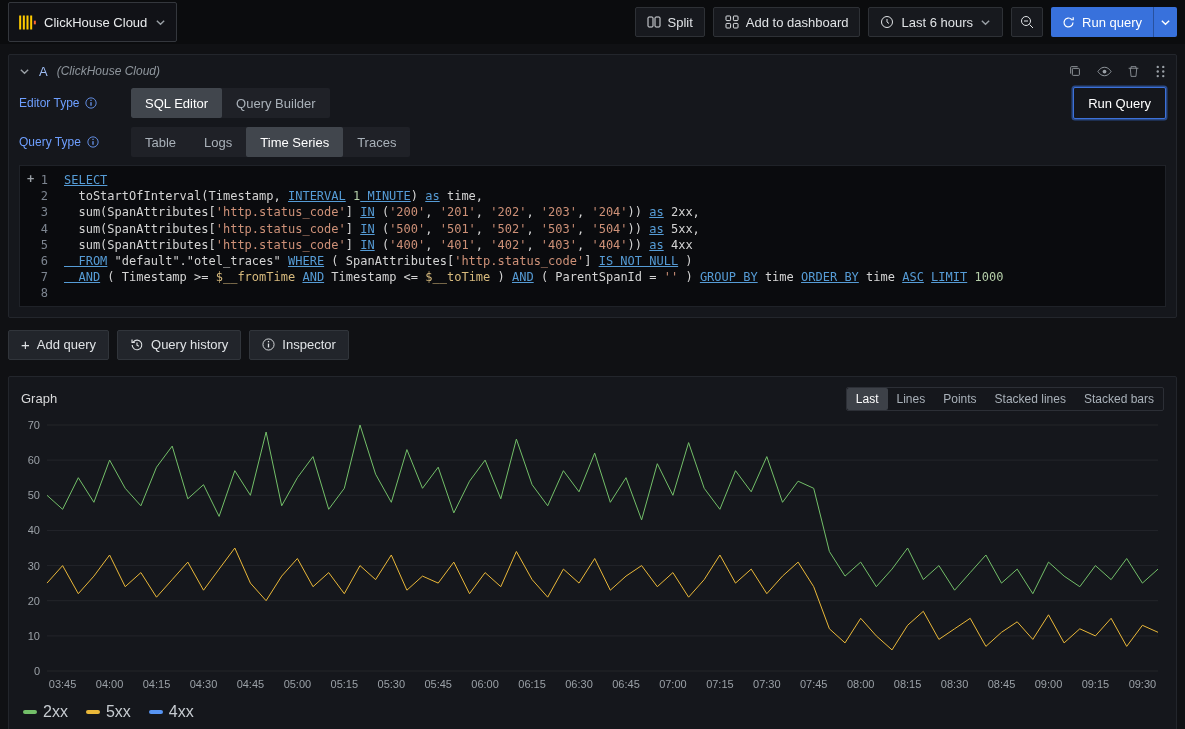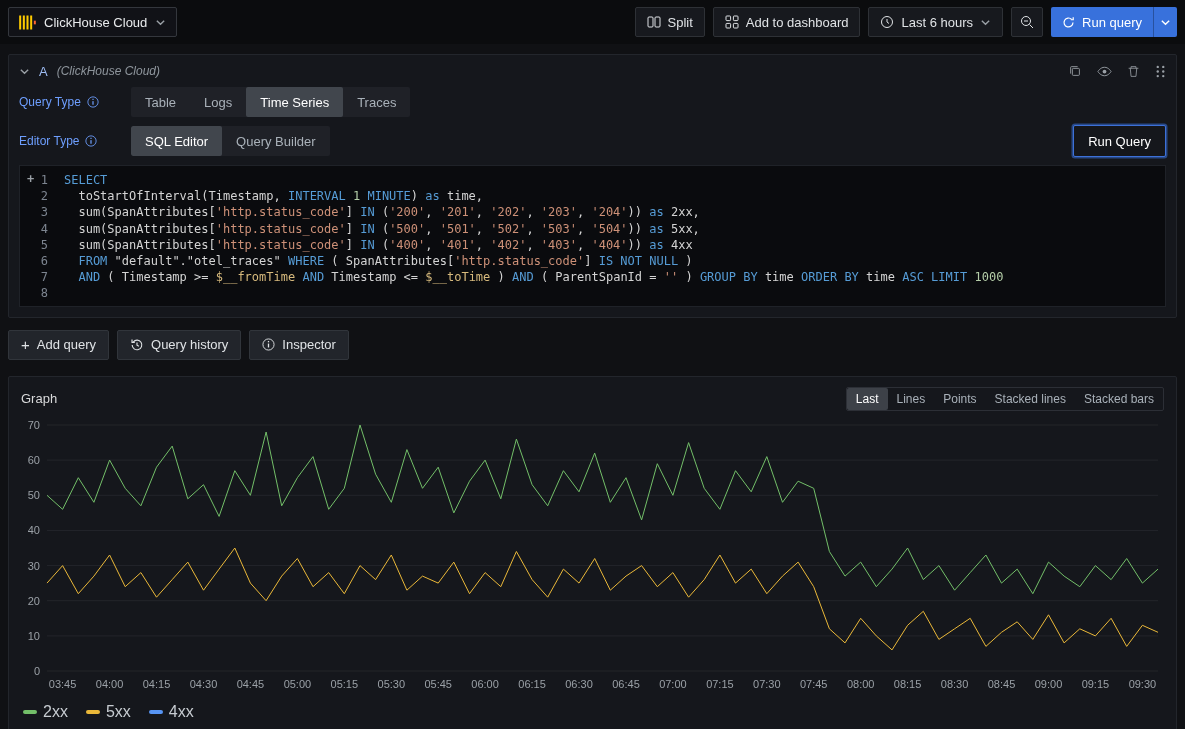--- a/index.html
+++ b/index.html
@@ -7,21 +7,21 @@
   body {
     background:#101114;
     font-family:"Liberation Sans", sans-serif;
     color:#d8d9da;
     overflow:hidden;
   }
   button { font-family:inherit; background:none; border:none; color:inherit; cursor:pointer; }
 
   
   .topbar { height:44px; background:#0b0c0e; display:flex; align-items:center; justify-content:space-between; padding:0 8px; }
-  .ds-picker { display:flex; align-items:center; gap:8px; height:30px; padding:0 10px; background:#111217; border:1px solid #34373d; border-radius:2px; font-size:13px; font-weight:500; color:#e9ebed; }
+  .ds-picker { display:flex; align-items:center; gap:8px; height:40px; padding:0 10px; background:#111217; border:1px solid #34373d; border-radius:2px; font-size:13px; font-weight:500; color:#e9ebed; }
   .tb-right { display:flex; align-items:flex-start; gap:8px; }
   .tb-btn { display:flex; align-items:center; gap:7px; height:30px; padding:0 11px; background:#17191e; border:1px solid #2e3136; border-radius:2px; font-size:13px; font-weight:500; color:#e0e3e6; }
   .icon-btn { width:32px; justify-content:center; padding:0; }
   .chev { color:#9aa0a6; display:flex; align-items:center; }
   .run-split { display:flex; }
   .run-main { display:flex; align-items:center; gap:7px; height:30px; padding:0 11px; background:#3871dc; color:#fff; font-size:13px; font-weight:500; border-radius:2px 0 0 2px; }
   .run-chev { width:24px; height:30px; background:#3871dc; color:#fff; border-left:1px solid rgba(0,0,0,.28); border-radius:0 2px 2px 0; display:flex; align-items:center; justify-content:center; }
 
   
   .content { padding:10px 8px 0; }
@@ -38,21 +38,21 @@
   .info-ic { color:#6e9fff; display:flex; }
   .seg { display:flex; background:#1f2127; border-radius:2px; overflow:hidden; }
   .seg-item { height:30px; display:flex; align-items:center; padding:0 14px; font-size:13px; color:#a9b1b9; cursor:pointer; border-radius:2px; }
   .seg-item.sel { background:#41464d; color:#fff; font-weight:500; }
   .run-inline { margin-left:auto; height:32px; padding:0 14px; background:#15171c; border:1px solid #3d71d9; box-shadow:0 0 0 1.5px rgba(56,113,220,.55); border-radius:2px; color:#fff; font-size:13px; font-weight:500; }
 
   .sql-editor { margin:2px 10px 10px; background:#0a0b0e; border:1px solid #1f2228; padding:6px 0 4px; font-family:"DejaVu Sans Mono", monospace; font-size:12px; line-height:16.2px; min-height:136px; }
   .code-line { display:flex; white-space:pre; }
   .gutter { width:44px; flex:0 0 44px; color:#7d8590; text-align:right; padding-right:16px; position:relative; }
   .plus { position:absolute; left:7px; top:-1px; color:#9aa0a6; font-weight:bold; }
-  .tok-kw { color:#569cd6; }
+  .tok-kw { color:#569cd6;text-decoration:underline; }
   .tok-str { color:#ce9178; }
   .tok-num { color:#b5cea8; }
   .tok-var { color:#d7ba7d; }
   .tok-id { color:#d4d4d4; }
 
   .footer-row { display:flex; gap:8px; margin:12px 0 16px; }
   .footer-btn { display:flex; align-items:center; gap:7px; height:30px; padding:0 12px; background:#22252b; border:1px solid #31353b; border-radius:2px; font-size:13px; font-weight:500; color:#e0e3e6; }
 
   
   .g-header { display:flex; align-items:center; justify-content:space-between; padding:10px 12px 2px; }
@@ -195,53 +195,53 @@
                 <circle cx="3" cy="12" r="1.3"></circle>
                 <circle cx="9" cy="12" r="1.3"></circle>
               </g>
             </svg>
         </button>
       </span>
     </div>
 
     <div class="q-row">
       <span class="q-label">
+        <span>Editor Type</span>
+        <span class="info-ic">
+          <svg width="12" height="12" viewBox="0 0 14 14">
+              <circle cx="7" cy="7" r="6" fill="none" stroke="currentColor"></circle>
+              <rect x="6.3" y="6" width="1.4" height="4.2" fill="currentColor"></rect>
+              <rect x="6.3" y="3.2" width="1.4" height="1.4" fill="currentColor"></rect>
+            </svg>
+        </span>
+      </span>
+      <div class="seg" id="editor-type-seg">
+          <div class="seg-item sel">SQL Editor</div>
+          <div class="seg-item">Query Builder</div>
+        </div>
+      <button class="run-inline">Run Query</button>
+    </div>
+
+    <div class="q-row">
+      <span class="q-label">
         <span>Query Type</span>
         <span class="info-ic">
           <svg width="12" height="12" viewBox="0 0 14 14">
               <circle cx="7" cy="7" r="6" fill="none" stroke="currentColor"></circle>
               <rect x="6.3" y="6" width="1.4" height="4.2" fill="currentColor"></rect>
               <rect x="6.3" y="3.2" width="1.4" height="1.4" fill="currentColor"></rect>
             </svg>
         </span>
       </span>
       <div class="seg" id="query-type-seg">
           <div class="seg-item">Table</div>
           <div class="seg-item">Logs</div>
           <div class="seg-item sel">Time Series</div>
           <div class="seg-item">Traces</div>
         </div>
-    </div>
-
-    <div class="q-row">
-      <span class="q-label">
-        <span>Editor Type</span>
-        <span class="info-ic">
-          <svg width="12" height="12" viewBox="0 0 14 14">
-              <circle cx="7" cy="7" r="6" fill="none" stroke="currentColor"></circle>
-              <rect x="6.3" y="6" width="1.4" height="4.2" fill="currentColor"></rect>
-              <rect x="6.3" y="3.2" width="1.4" height="1.4" fill="currentColor"></rect>
-            </svg>
-        </span>
-      </span>
-      <div class="seg" id="editor-type-seg">
-          <div class="seg-item sel">SQL Editor</div>
-          <div class="seg-item">Query Builder</div>
-        </div>
-      <button class="run-inline">Run Query</button>
     </div>
 
     <div class="sql-editor" id="sql-editor">
         <div class="code-line"><span class="gutter"><span class="plus">+</span>1</span><span class="code"><span class="tok-kw">SELECT</span></span></div>
         <div class="code-line"><span class="gutter">2</span><span class="code"><span class="tok-id">  toStartOfInterval(Timestamp, </span><span class="tok-kw">INTERVAL</span><span class="tok-num"> 1</span><span class="tok-kw"> MINUTE</span><span class="tok-id">) </span><span class="tok-kw">as</span><span class="tok-id"> time,</span></span></div>
         <div class="code-line"><span class="gutter">3</span><span class="code"><span class="tok-id">  sum(SpanAttributes[</span><span class="tok-str">'http.status_code'</span><span class="tok-id">] </span><span class="tok-kw">IN</span><span class="tok-id"> (</span><span class="tok-str">'200'</span><span class="tok-id">, </span><span class="tok-str">'201'</span><span class="tok-id">, </span><span class="tok-str">'202'</span><span class="tok-id">, </span><span class="tok-str">'203'</span><span class="tok-id">, </span><span class="tok-str">'204'</span><span class="tok-id">)) </span><span class="tok-kw">as</span><span class="tok-id"> 2xx,</span></span></div>
         <div class="code-line"><span class="gutter">4</span><span class="code"><span class="tok-id">  sum(SpanAttributes[</span><span class="tok-str">'http.status_code'</span><span class="tok-id">] </span><span class="tok-kw">IN</span><span class="tok-id"> (</span><span class="tok-str">'500'</span><span class="tok-id">, </span><span class="tok-str">'501'</span><span class="tok-id">, </span><span class="tok-str">'502'</span><span class="tok-id">, </span><span class="tok-str">'503'</span><span class="tok-id">, </span><span class="tok-str">'504'</span><span class="tok-id">)) </span><span class="tok-kw">as</span><span class="tok-id"> 5xx,</span></span></div>
         <div class="code-line"><span class="gutter">5</span><span class="code"><span class="tok-id">  sum(SpanAttributes[</span><span class="tok-str">'http.status_code'</span><span class="tok-id">] </span><span class="tok-kw">IN</span><span class="tok-id"> (</span><span class="tok-str">'400'</span><span class="tok-id">, </span><span class="tok-str">'401'</span><span class="tok-id">, </span><span class="tok-str">'402'</span><span class="tok-id">, </span><span class="tok-str">'403'</span><span class="tok-id">, </span><span class="tok-str">'404'</span><span class="tok-id">)) </span><span class="tok-kw">as</span><span class="tok-id"> 4xx</span></span></div>
         <div class="code-line"><span class="gutter">6</span><span class="code"><span class="tok-kw">  FROM</span><span class="tok-id"> "default"."otel_traces" </span><span class="tok-kw">WHERE</span><span class="tok-id"> ( SpanAttributes[</span><span class="tok-str">'http.status_code'</span><span class="tok-id">] </span><span class="tok-kw">IS NOT NULL</span><span class="tok-id"> )</span></span></div>
         <div class="code-line"><span class="gutter">7</span><span class="code"><span class="tok-kw">  AND</span><span class="tok-id"> ( Timestamp &gt;= </span><span class="tok-var">$__fromTime</span><span class="tok-id"> </span><span class="tok-kw">AND</span><span class="tok-id"> Timestamp &lt;= </span><span class="tok-var">$__toTime</span><span class="tok-id"> ) </span><span class="tok-kw">AND</span><span class="tok-id"> ( ParentSpanId = </span><span class="tok-str">''</span><span class="tok-id"> ) </span><span class="tok-kw">GROUP BY</span><span class="tok-id"> time </span><span class="tok-kw">ORDER BY</span><span class="tok-id"> time </span><span class="tok-kw">ASC</span><span class="tok-id"> </span><span class="tok-kw">LIMIT</span><span class="tok-num"> 1000</span></span></div>

